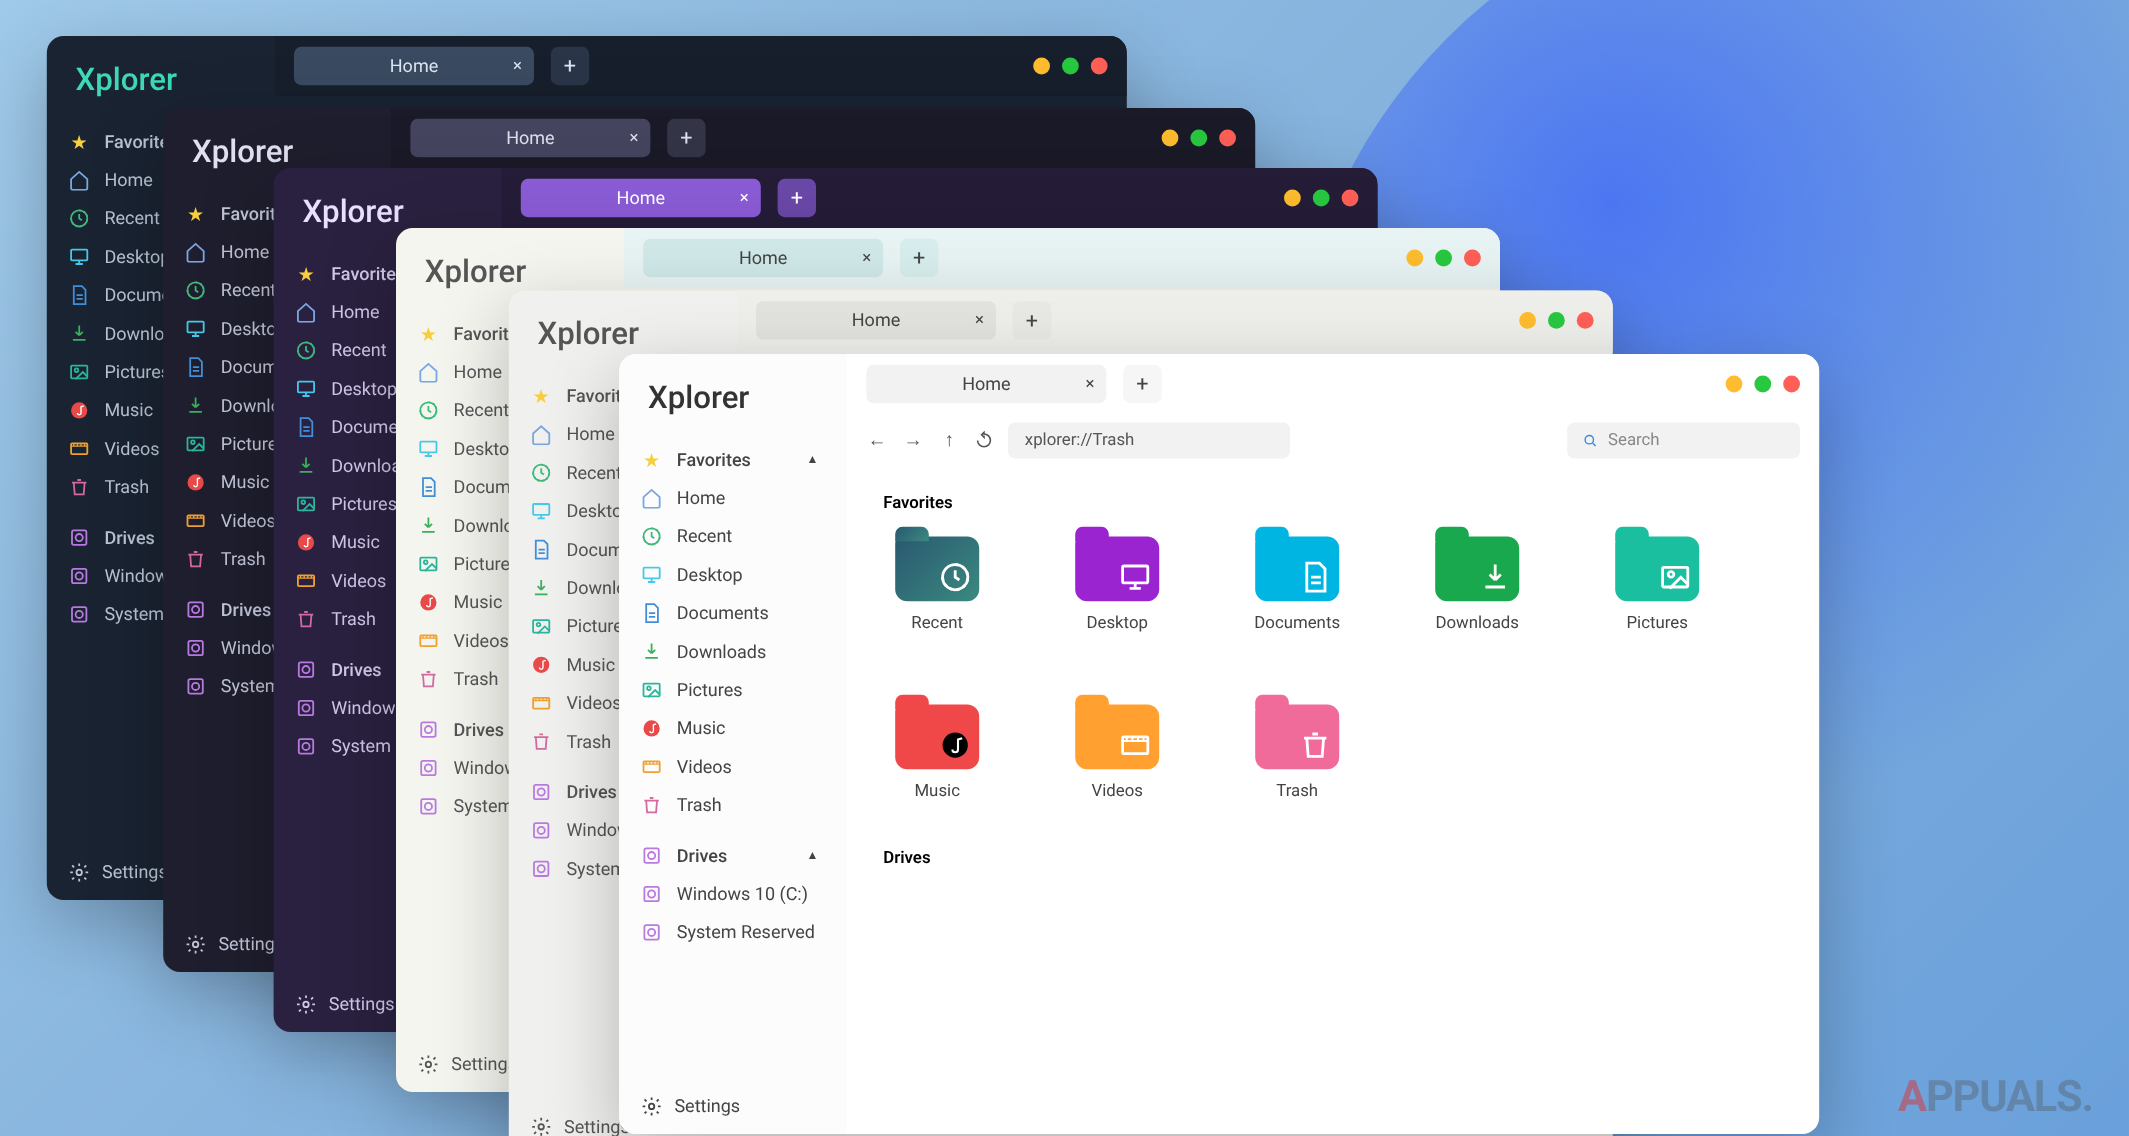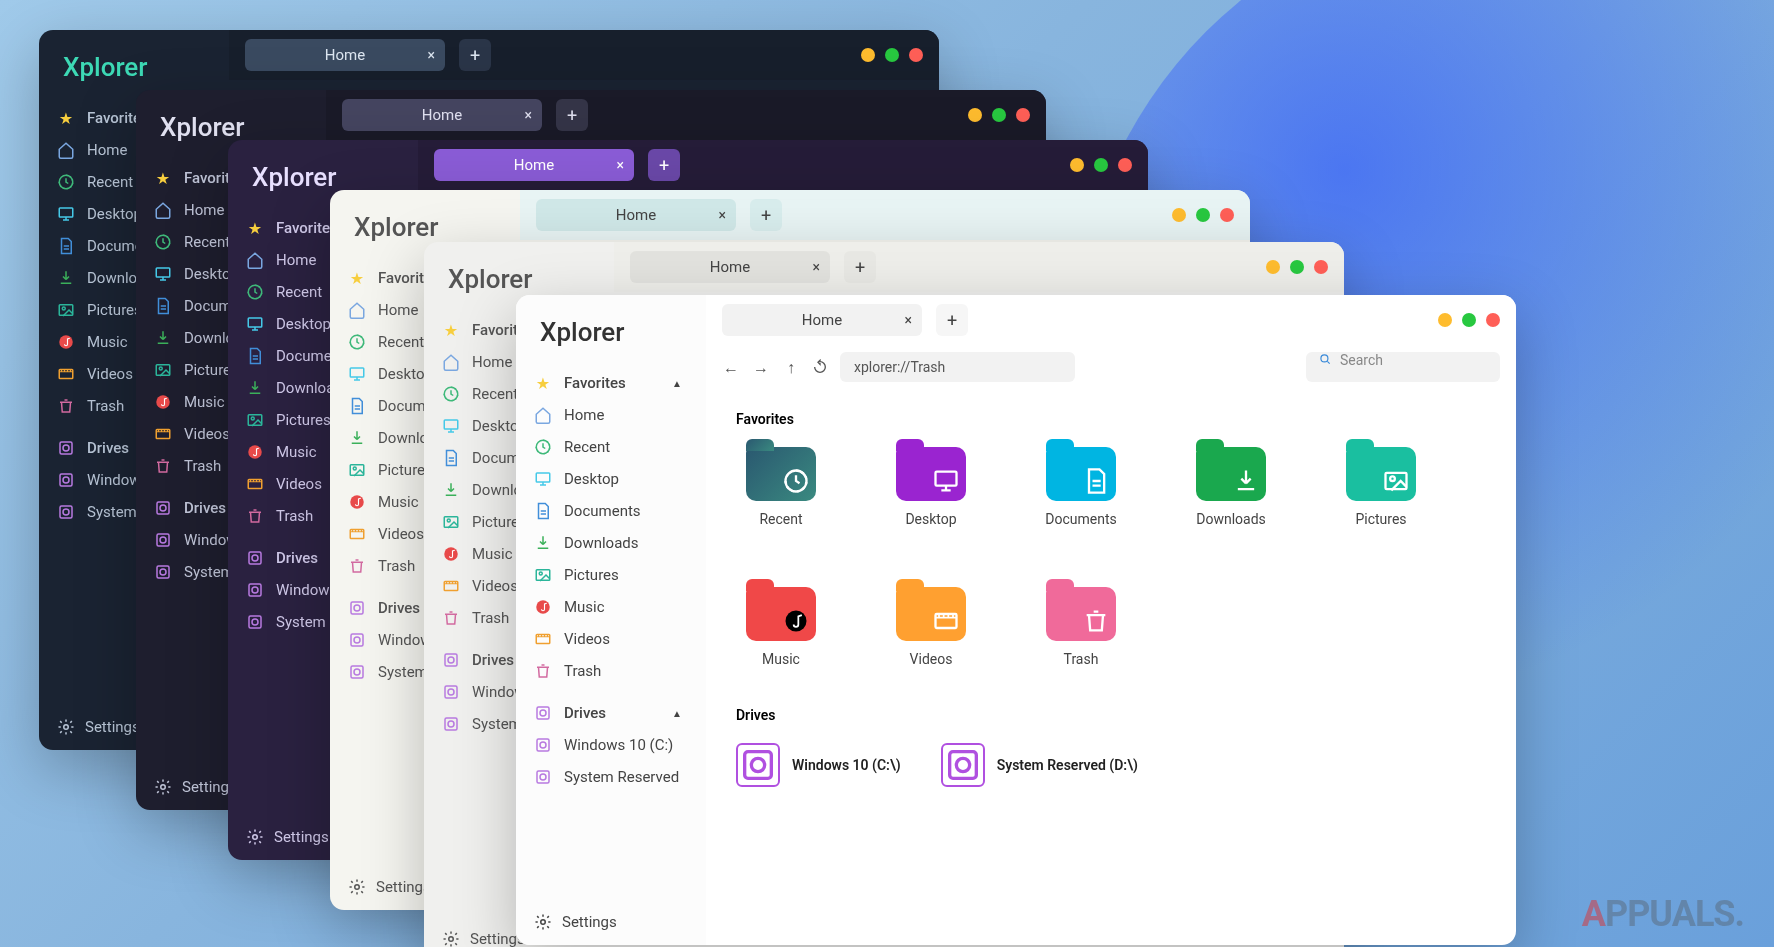--- a/index.html
+++ b/index.html
@@ -15,21 +15,21 @@
 .titlebar{height:50px;display:flex;align-items:center;padding:0 16px;gap:14px}
 .tab{min-width:200px;height:32px;border-radius:6px;display:flex;align-items:center;justify-content:center;position:relative;font-size:15px}
 .tab .close{position:absolute;right:10px;font-size:14px}
 .add-tab{width:32px;height:32px;border-radius:6px;display:flex;align-items:center;justify-content:center;font-size:18px}
 .traffic{margin-left:auto;display:flex;gap:10px}
 .dot{width:14px;height:14px;border-radius:50%}
 .dot.y{background:#febc2e}.dot.g{background:#28c840}.dot.r{background:#ff5f57}
 .toolbar{height:44px;display:flex;align-items:center;padding:0 16px;gap:12px}
 .nav-arrow{width:18px;text-align:center;color:#555;cursor:pointer;font-size:16px}
 .addr{flex:1;max-width:300px;height:30px;border-radius:6px;display:flex;align-items:center;padding:0 14px;font-size:14px}
-.search{width:170px;height:30px;border-radius:6px;display:flex;align-items:flex-start;padding:0 12px;font-size:14px;gap:8px}
+.search{width:170px;height:30px;border-radius:6px;display:flex;align-items:center;padding:0 12px;font-size:14px;gap:8px}
 .content{flex:1;padding:22px 30px;overflow:hidden}
 .grp-title{font-size:14px;font-weight:600;margin-bottom:20px}
 .grid{display:flex;flex-wrap:wrap;gap:60px 60px;margin-bottom:40px}
 .item{display:flex;flex-direction:column;align-items:center;gap:10px;width:90px;cursor:pointer}
 .folder{width:70px;height:54px;border-radius:6px 10px 10px 10px;position:relative}
 .folder::before{content:"";position:absolute;top:-8px;left:0;width:28px;height:12px;border-radius:6px 6px 0 0;background:inherit}
 .folder svg{position:absolute;right:6px;bottom:6px;width:28px;height:28px}
 .item-label{font-size:14px;color:#444}
 .drive-row{display:flex;gap:40px}
 .drive{display:flex;align-items:center;gap:12px;cursor:pointer}
@@ -1000,40 +1000,20 @@
             <div class="item">
    <div class="folder" style="background:#f06a9a">
                 <svg viewBox="0 0 24 24" fill="none" stroke="#ffffff" stroke-width="2">
                   <path d="M6 7h12l-1 13H7zM4 7h16M10 4h4"></path>
                 </svg>
               </div>
    <div class="item-label">Trash</div>
             </div>
           </div>
           <div class="grp-title">Drives</div>
-          <div class="drive-row">
-            <div class="drive">
-              <div class="drive-ic">
-                <svg viewBox="0 0 24 24" fill="none" stroke="currentColor" stroke-width="2">
-                  <rect x="4" y="4" width="16" height="16" rx="2"></rect>
-                  <circle cx="12" cy="12" r="4"></circle>
-                </svg>
-              </div>
-              <div class="drive-label">Windows 10 (C:\)</div>
-            </div>
-            <div class="drive">
-              <div class="drive-ic">
-                <svg viewBox="0 0 24 24" fill="none" stroke="currentColor" stroke-width="2">
-                  <rect x="4" y="4" width="16" height="16" rx="2"></rect>
-                  <circle cx="12" cy="12" r="4"></circle>
-                </svg>
-              </div>
-              <div class="drive-label">System Reserved (D:\)</div>
-            </div>
-          </div>
         </div>
       </div>
     </div>
   </div>
 
 <div class="watermark">
   <span class="red">A</span><span>PPUALS</span>.
 </div>
 
 </body></html>

